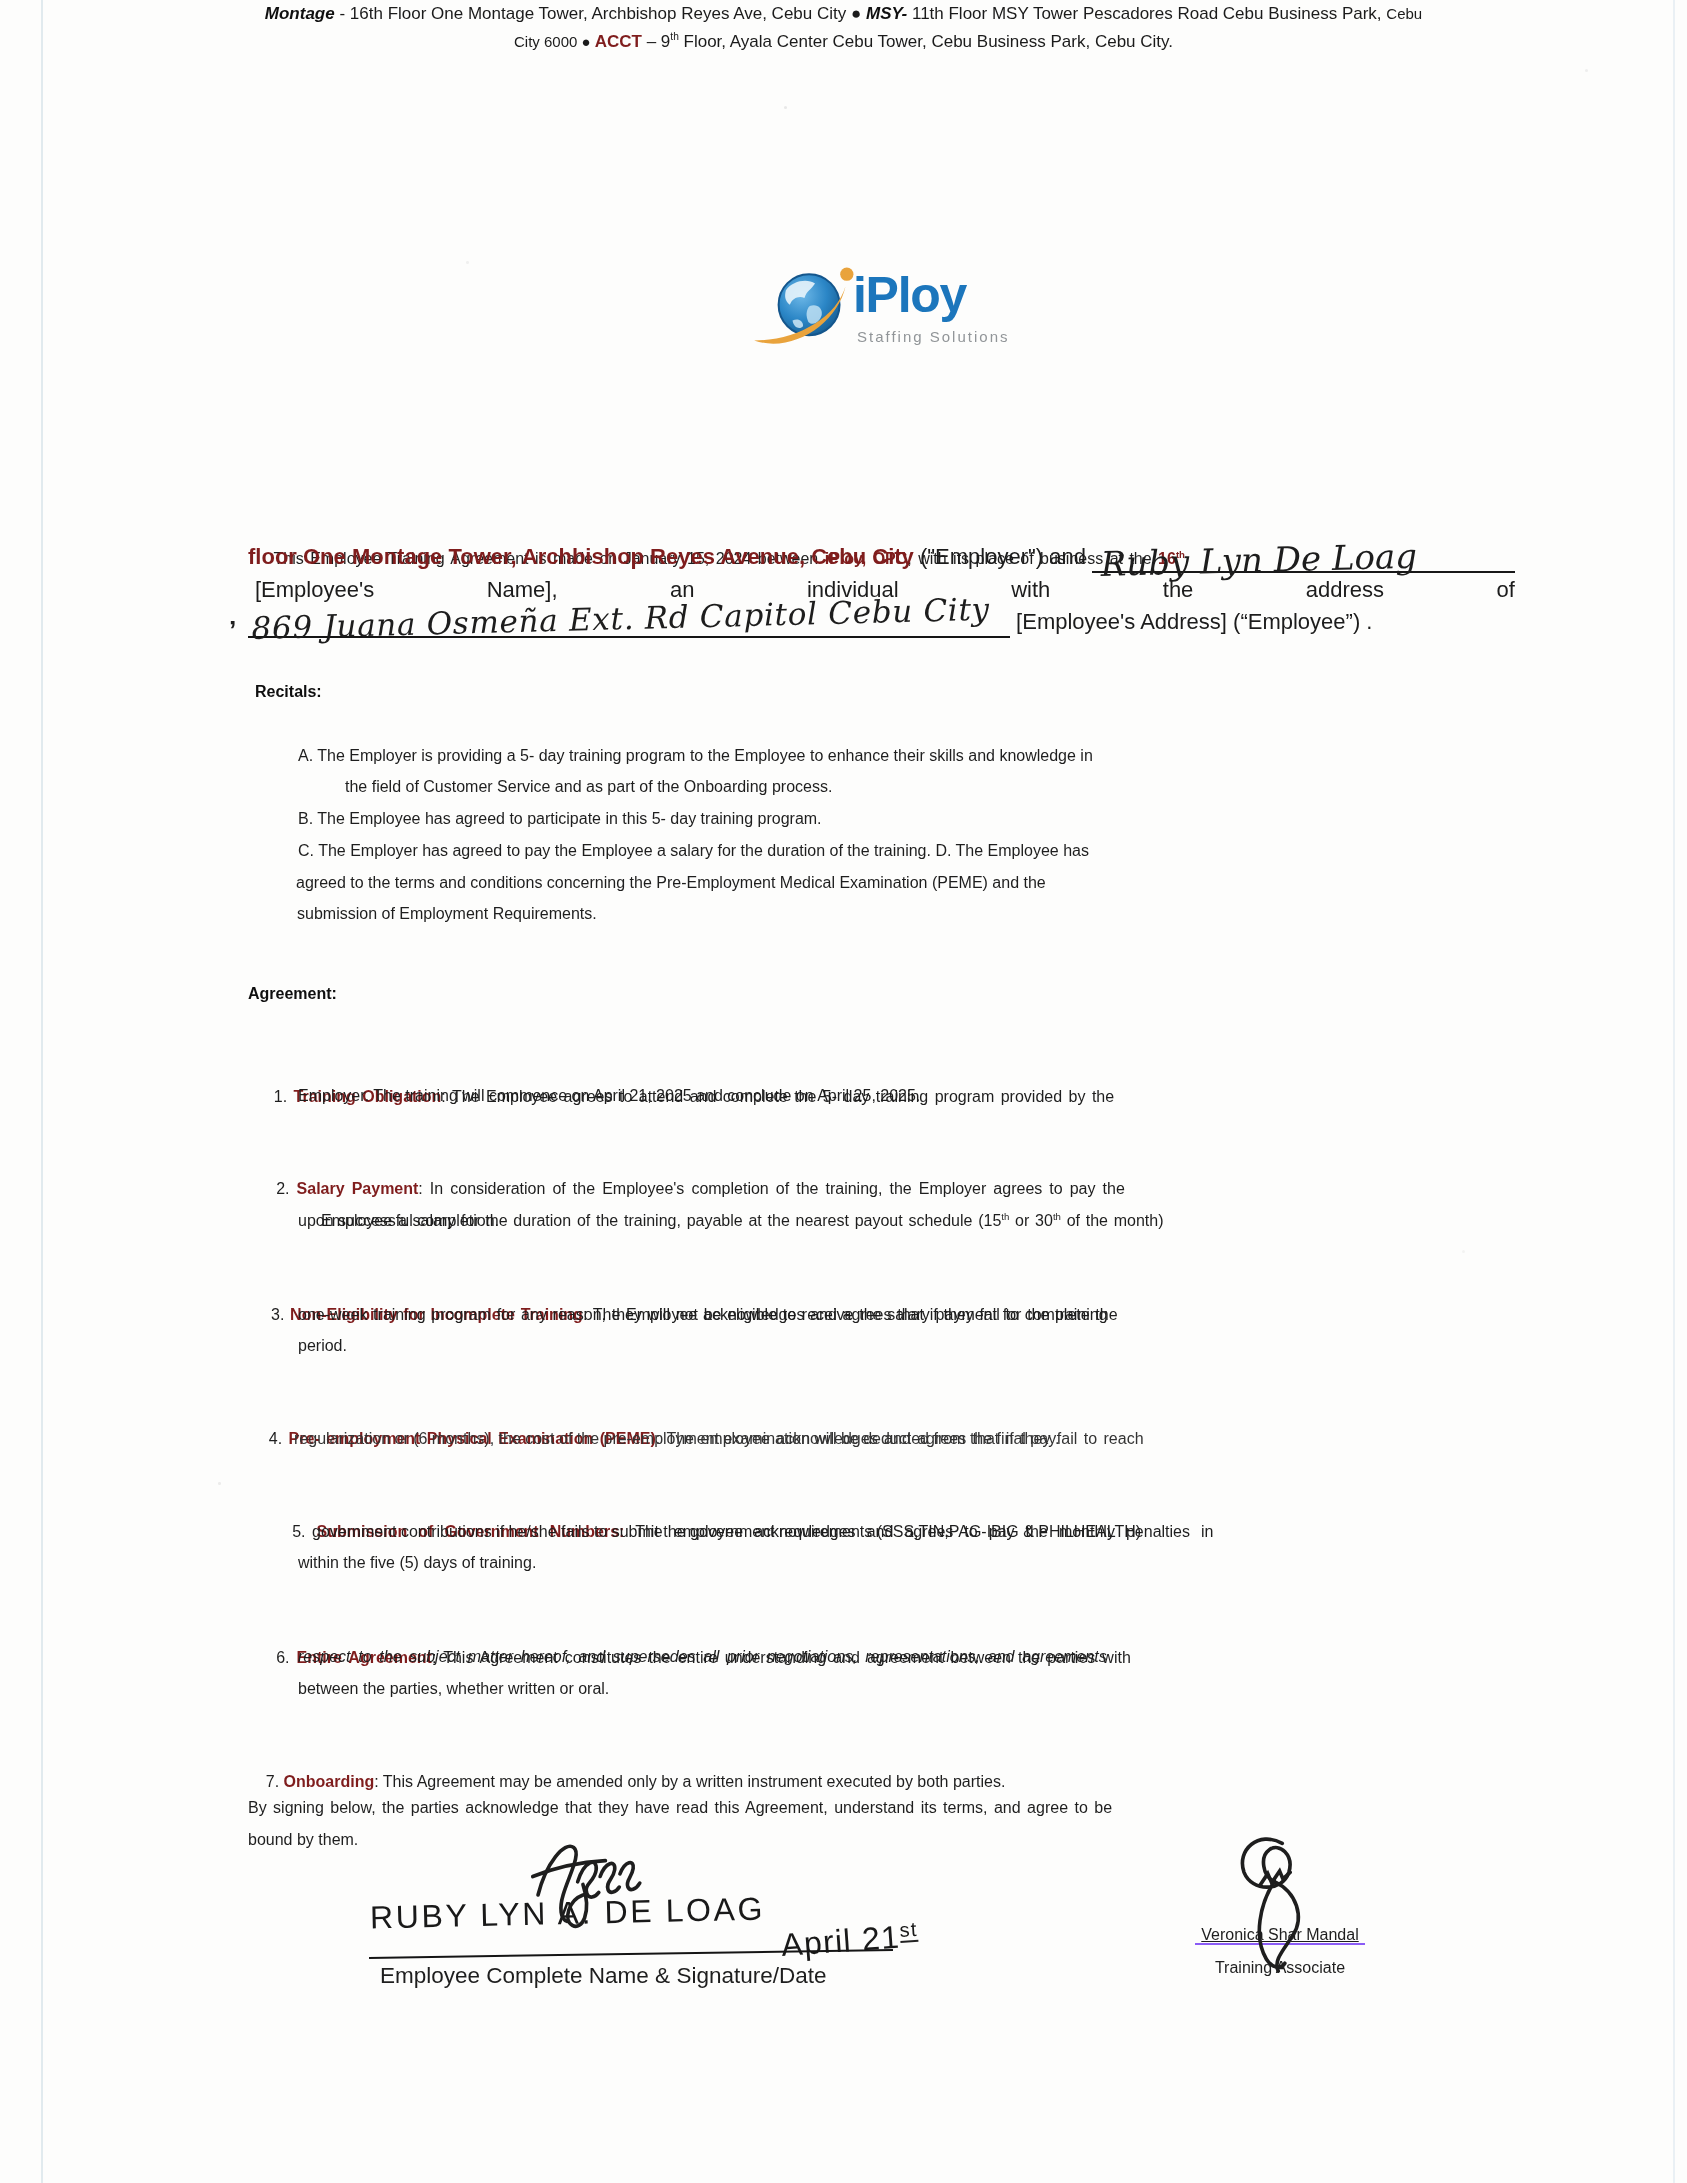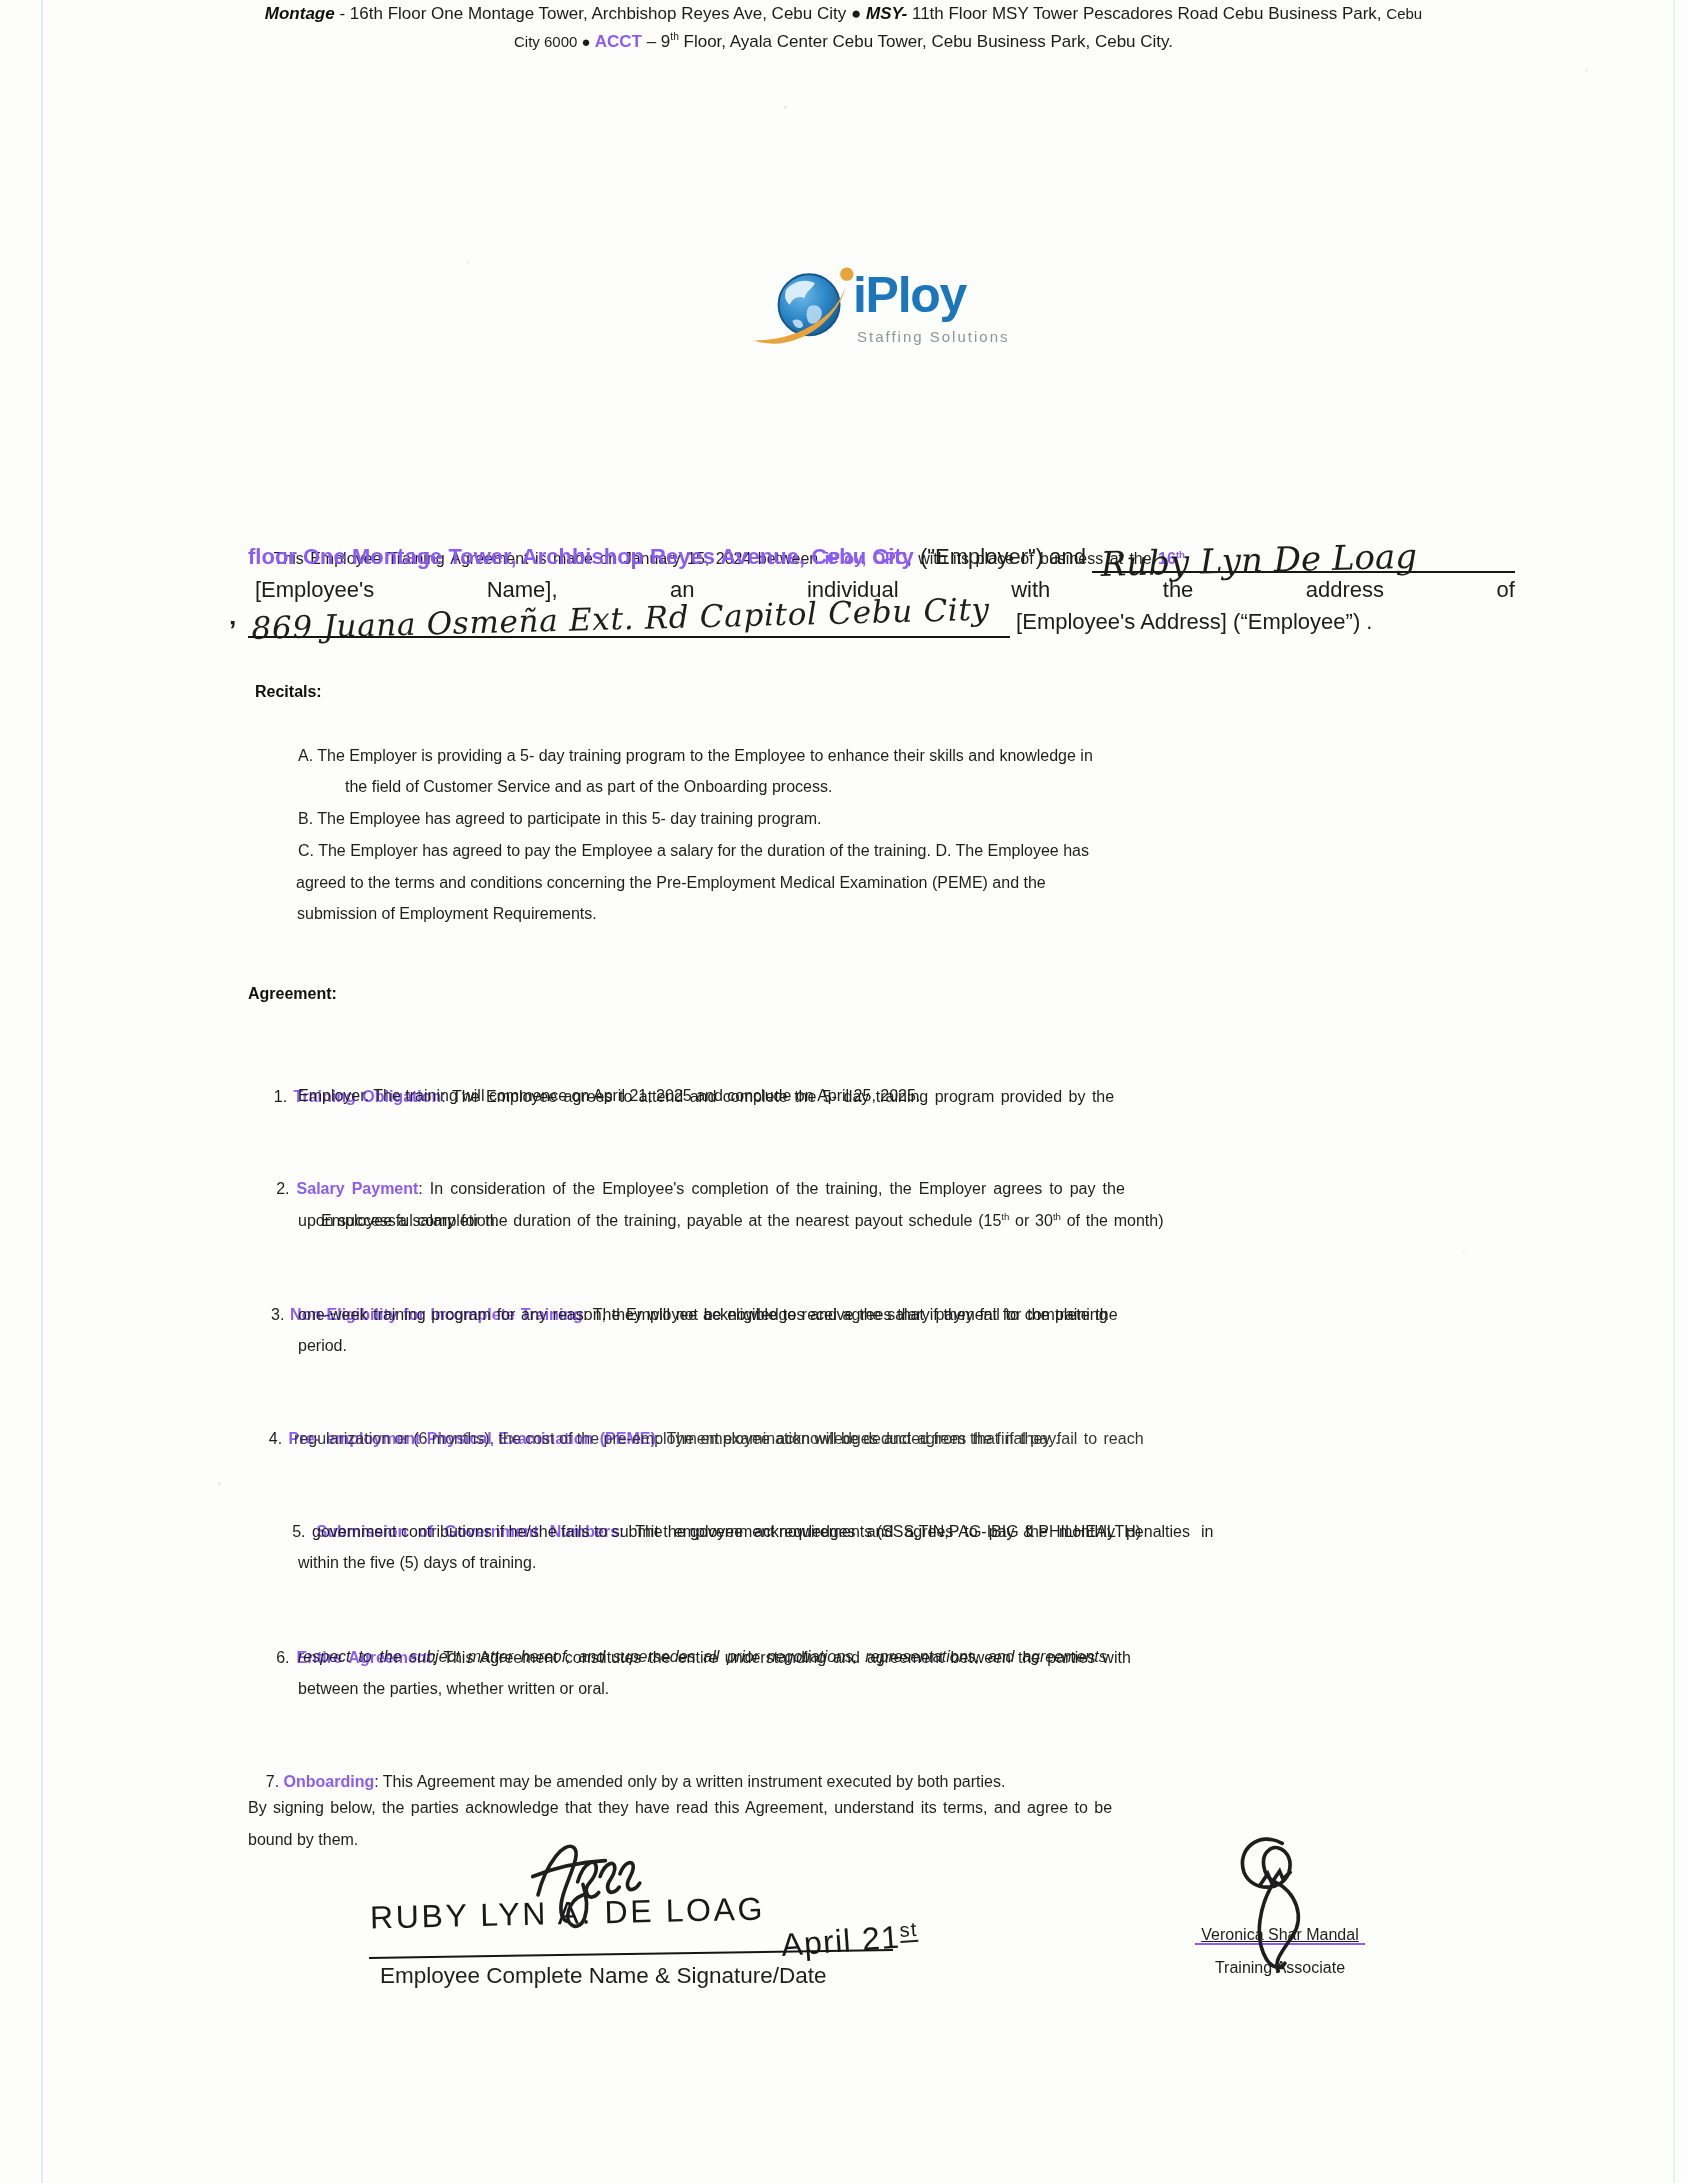--- a/index.html
+++ b/index.html
@@ -1,19 +1,19 @@
 <!DOCTYPE html>
 <html style="font-size:10.6px"><head>
 <meta charset="utf-8">
 <style>
   html,body{margin:0;padding:0;background:#ffffff;}
   #page{position:relative;width:1687px;height:2183px;background:#fdfdfc;overflow:hidden;
         font-family:"Liberation Sans","DejaVu Sans",sans-serif;color:#1c1c1c;}
   .abs{position:absolute;white-space:pre;font-size:16px;line-height:32px;color:#1e1e1e;}
-  .b{font-weight:700;color:#8b5cf6;}
+  .b{font-weight:700;color:#7f1d1d;}
   .bi{font-weight:700;font-style:italic;color:#101010;}
   .sup{font-size:0.60em;vertical-align:super;line-height:0;}
   .ws2{word-spacing:1.3px;} .ws3{word-spacing:2px;} .ws4{word-spacing:2.6px;}
   .ws5{word-spacing:3.3px;} .ws10{word-spacing:6.6px;}
   .grayline{color:#333;}
   .heading{font-weight:700;color:#0f0f0f;}
   
   #hdr{position:absolute;left:0;top:606;width:1687px;text-align:center;font-size:17px;line-height:28px;color:#1b1b1b;}
   .f2{font-size:15px;text-align:right;}
   

